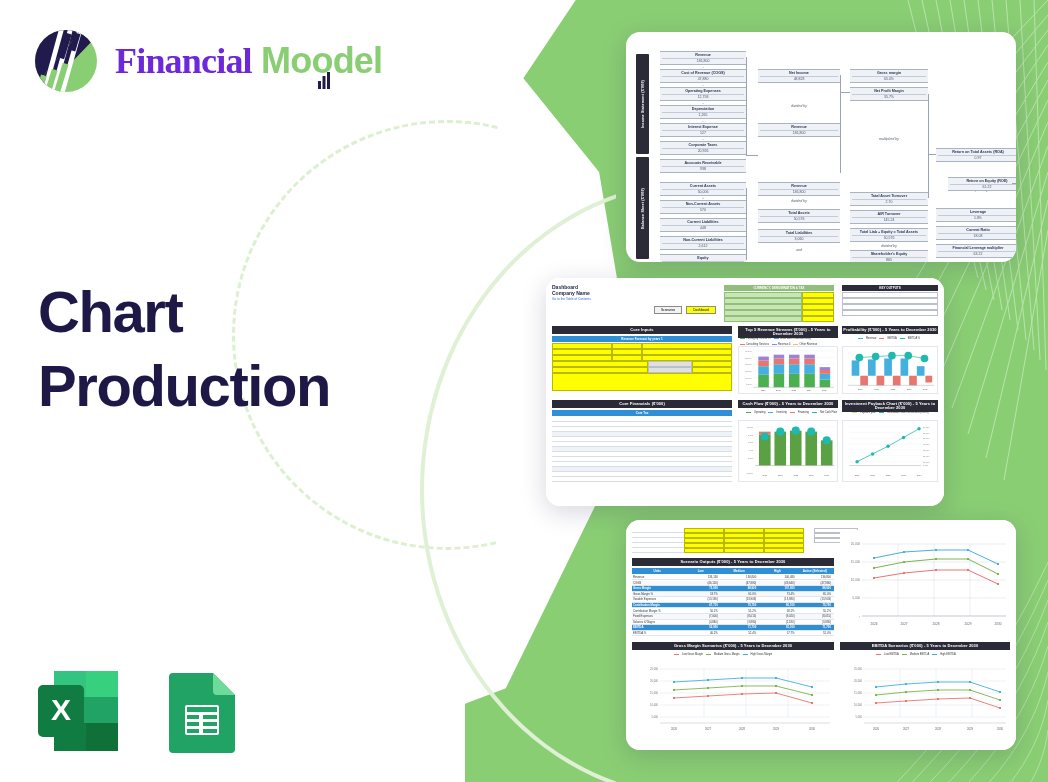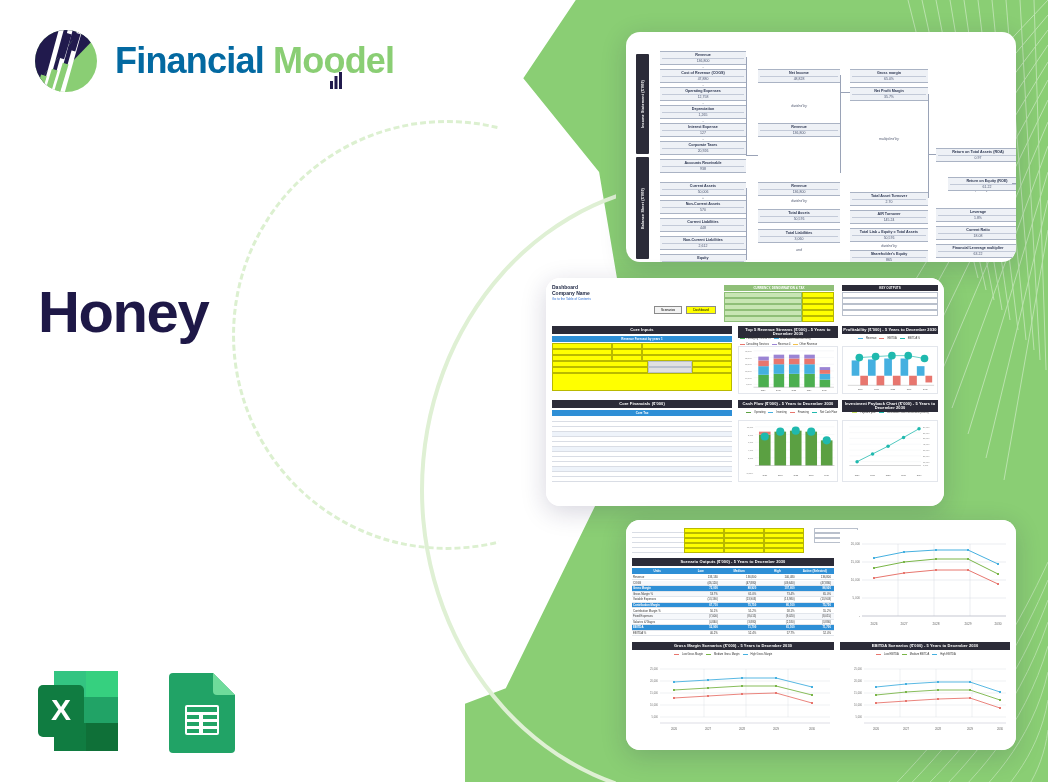--- a/index.html
+++ b/index.html
@@ -30,21 +30,21 @@
   .arc-solid{
     position:absolute; left:420px; top:180px; width:560px; height:620px;
     border:4px solid #dff0d4; border-radius:50%;
     clip-path: polygon(0% 0%, 35% 0%, 35% 100%, 0% 100%);
   }
 
   
   .brand{ position:absolute; left:32px; top:27px; display:flex; align-items:center; gap:15px; }
   .brand-mark{ width:68px; height:68px; position:relative; }
   .brand-name{ font-size:36px; font-weight:700; letter-spacing:-.8px; line-height:1; white-space:nowrap;}
-  .bn-dark{ color:#0369a1; }
+  .bn-dark{ color:#6d28d9;font-family:Liberation Serif, serif; }
   .bn-green{ color:#8ace74; }
   .bn-o{ position:relative; display:inline-block; }
   .bn-o .o-chart{ position:absolute; right:2px; bottom:3px; width:13px; height:17px; }
 
   .headline{
     position:absolute; left:38px; top:275px; width:400px;
     font-size:58px; line-height:1.27; font-weight:700;
     color:#1e1847; letter-spacing:-1.4px;
   }
 
@@ -191,21 +191,22 @@
         <svg viewBox="0 0 13 17" width="13" height="17">
           <rect x="0" y="9" width="3" height="8" fill="#211a4d"></rect>
           <rect x="4.5" y="4" width="3" height="13" fill="#211a4d"></rect>
           <rect x="9" y="0" width="3" height="17" fill="#211a4d"></rect>
         </svg>
       </span></span><span class="bn-green">del</span>
     </div>
   </div>
 
   <div class="headline">
-    <div>Honey</div>
+    <div>Chart</div>
+    <div>Production</div>
   </div>
 
   <div class="app-icons">
     <div class="app-ico">
       <svg viewBox="0 0 96 96" width="96" height="96">
         <rect x="24" y="8" width="64" height="80" rx="6" fill="#21a366"></rect>
         <rect x="24" y="8" width="32" height="26" fill="#33c481"></rect>
         <rect x="56" y="8" width="32" height="26" fill="#36d07f"></rect>
         <rect x="56" y="34" width="32" height="26" fill="#21a366"></rect>
         <rect x="24" y="60" width="64" height="28" fill="#107c41"></rect>

